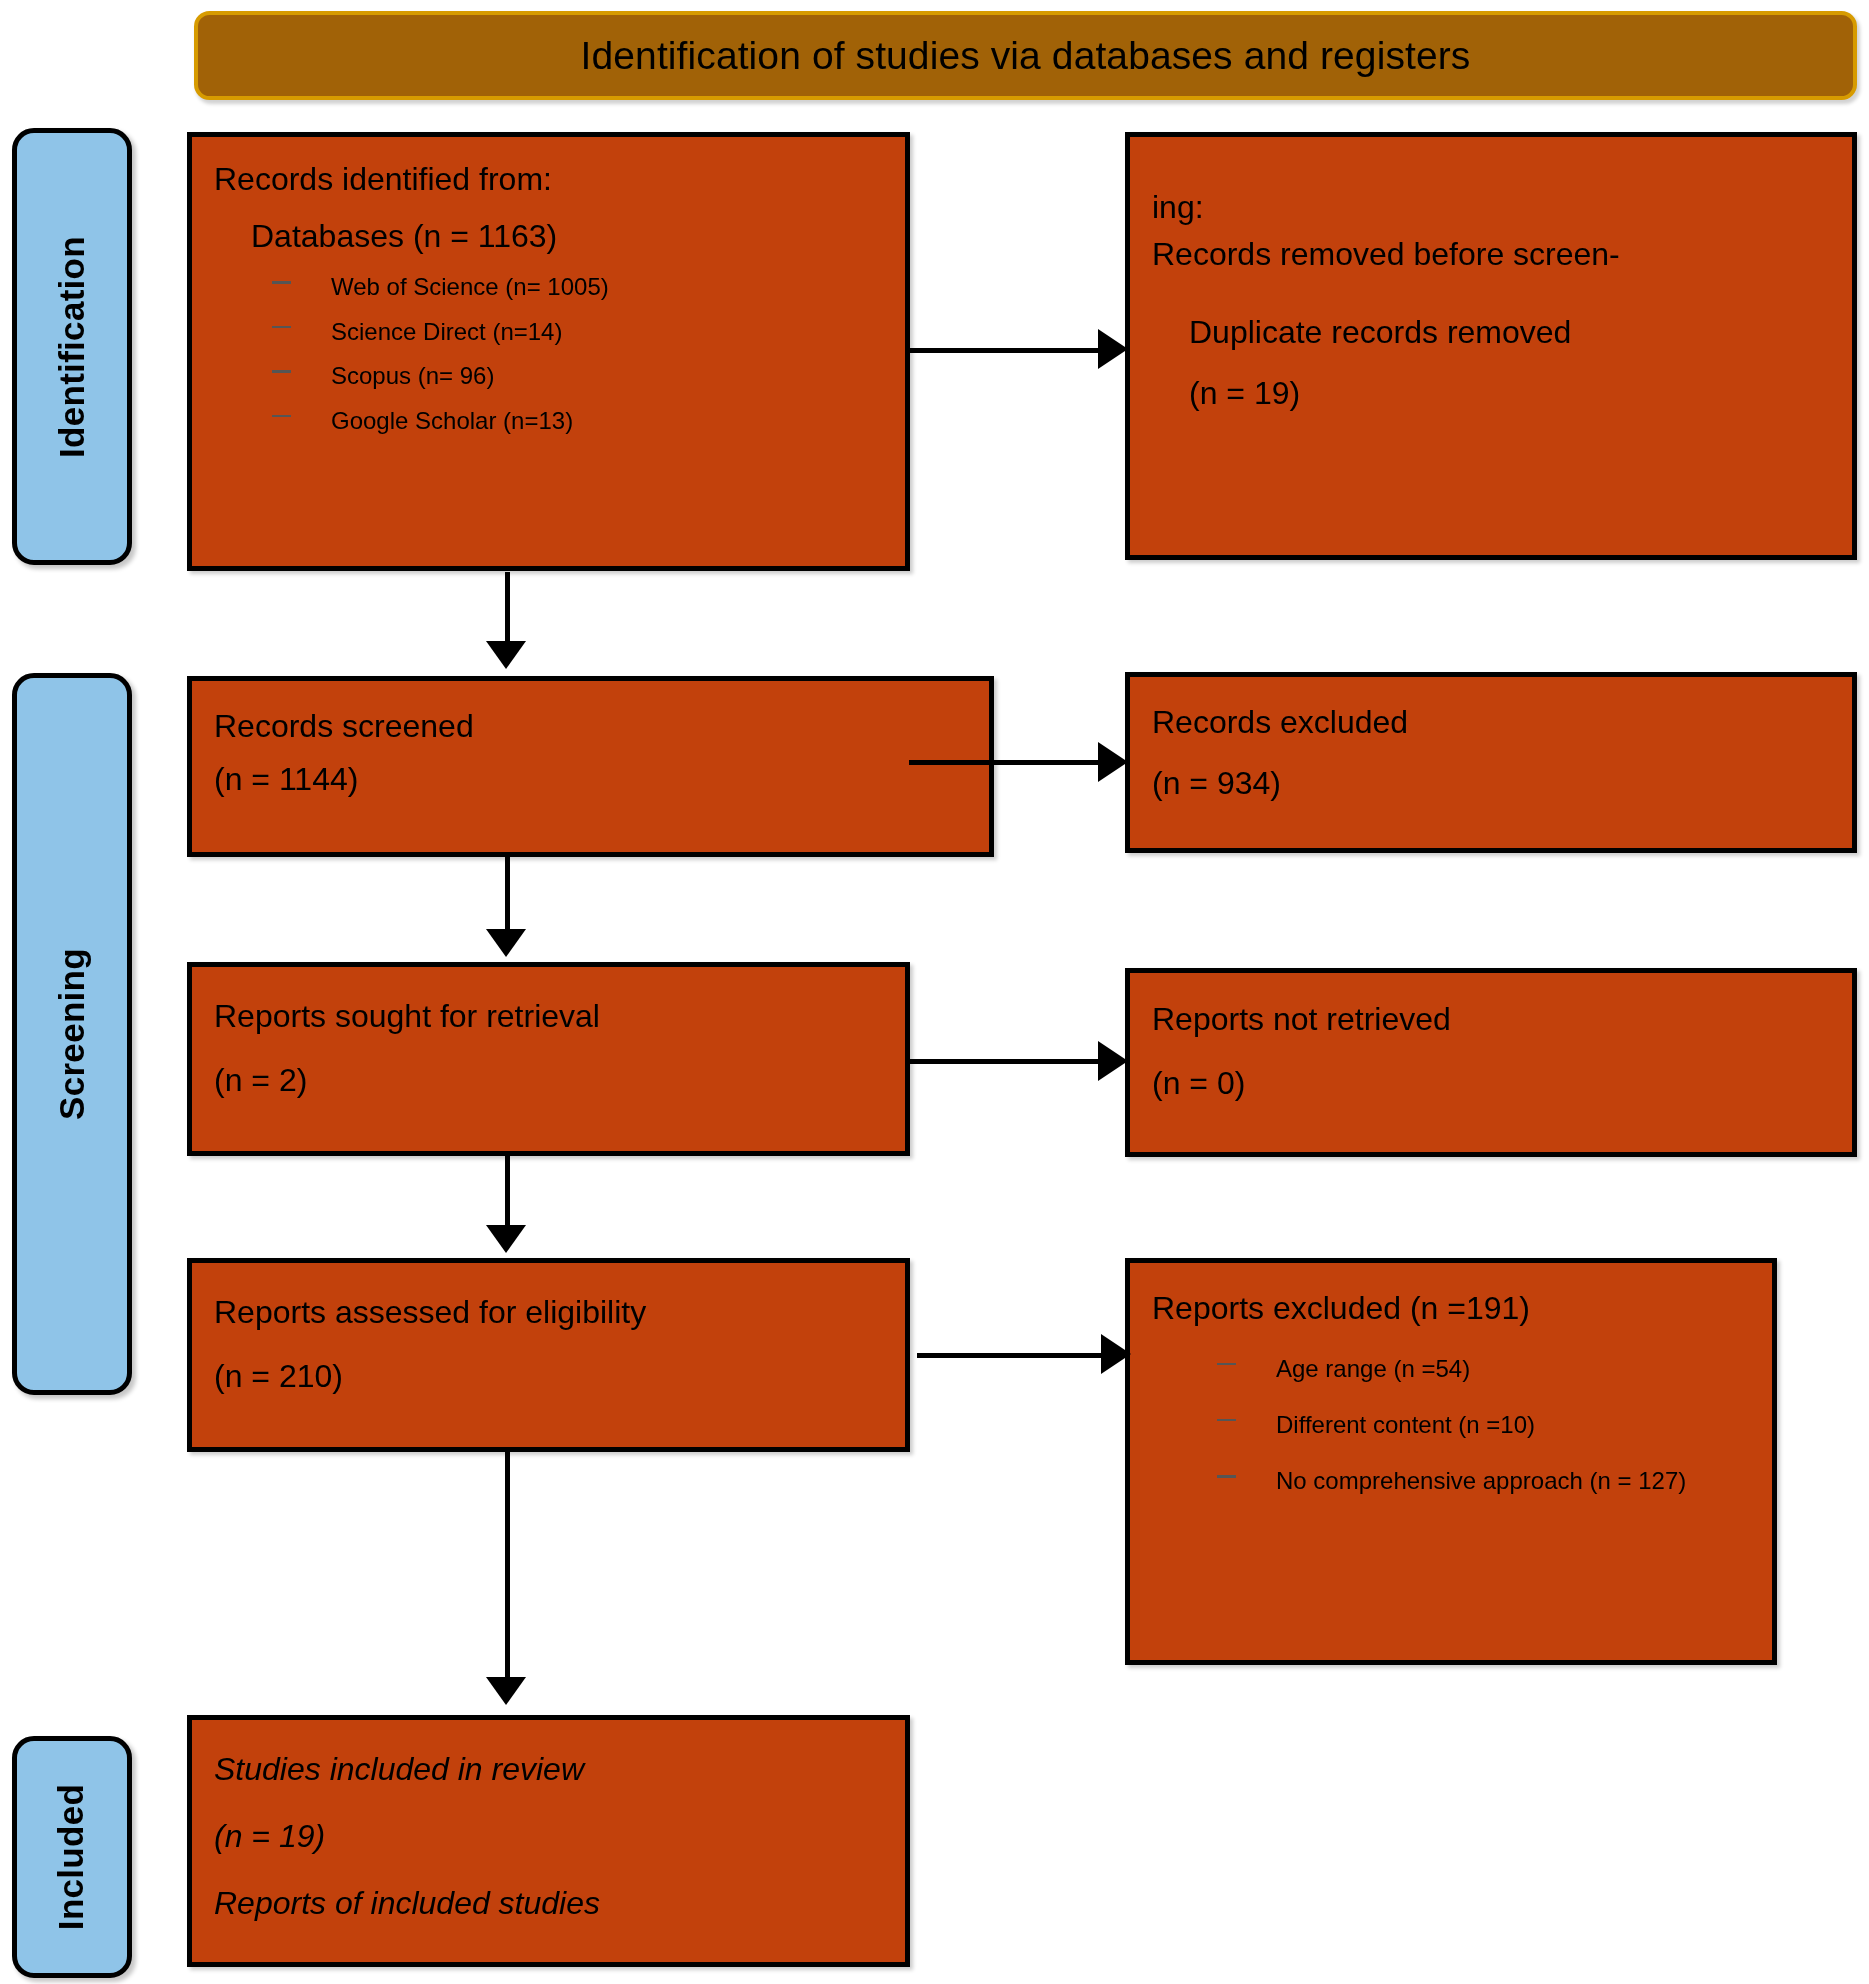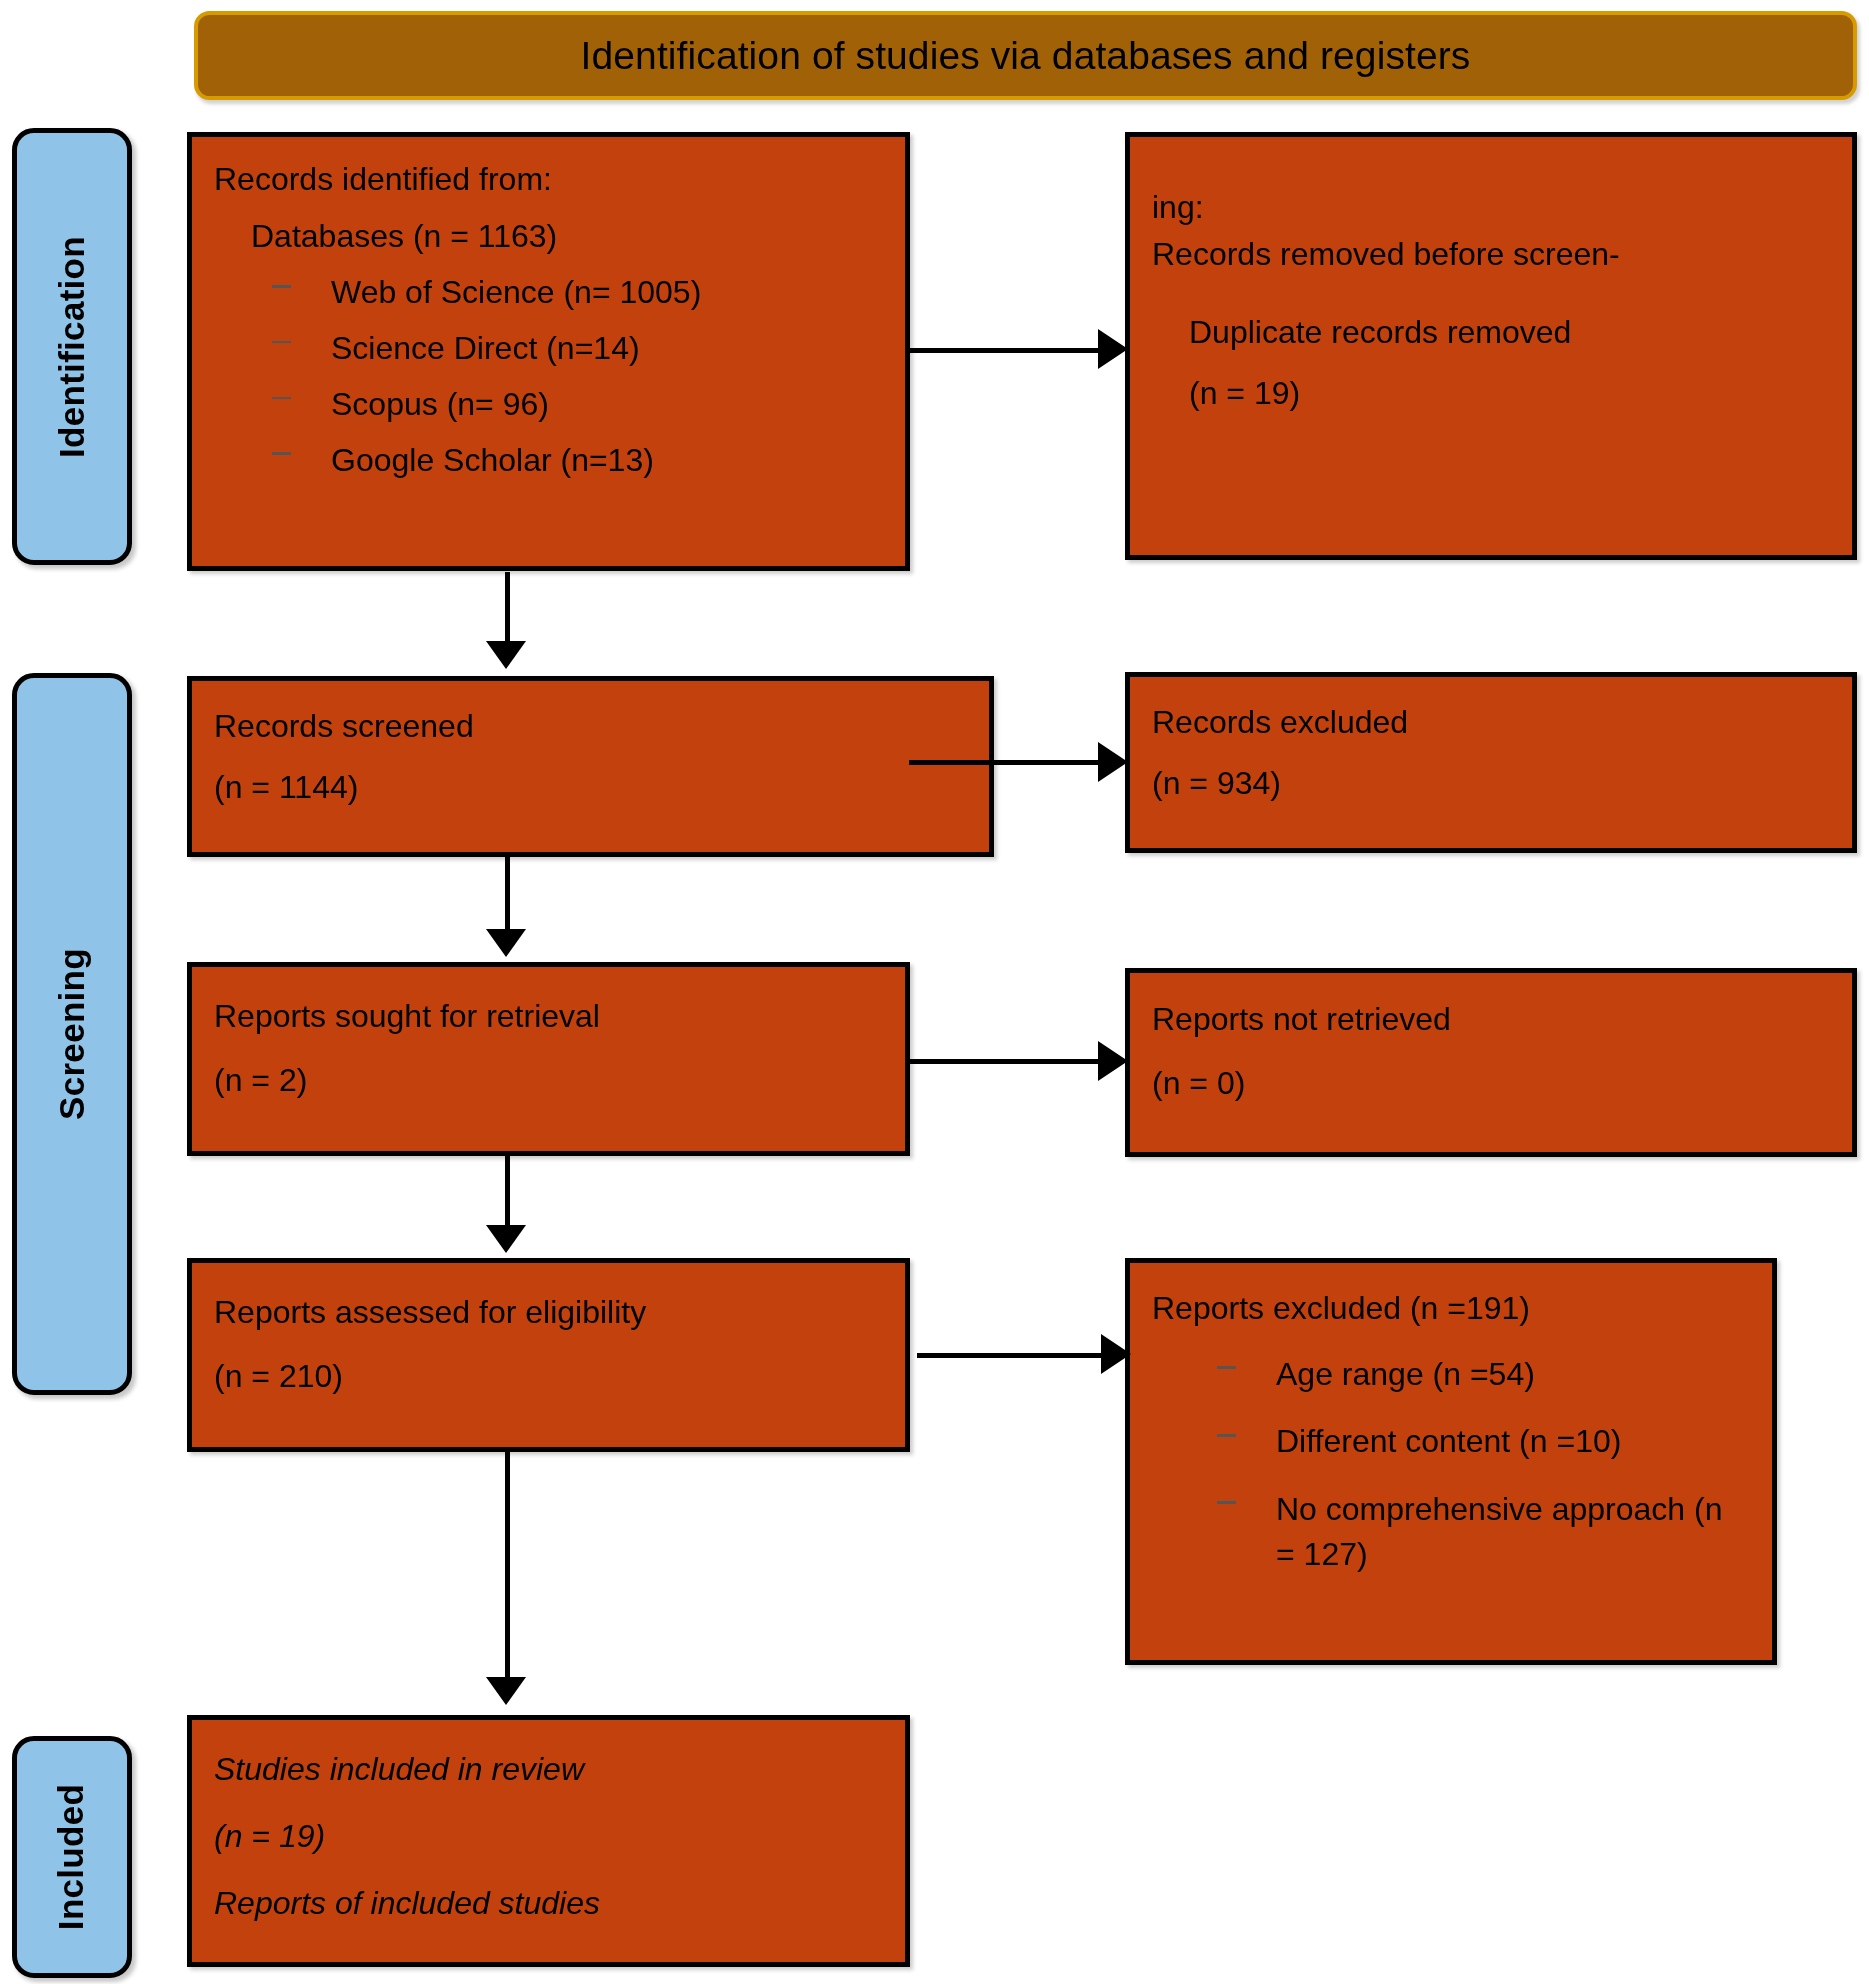--- a/index.html
+++ b/index.html
@@ -88,21 +88,21 @@
   
   ul.dashlist {
     list-style: none;
     margin: 0;
     padding: 0 0 0 58px;
   }
   ul.dashlist > li {
     position: relative;
     padding-left: 59px;
     margin: 10.3px 0;
-    font-size: 32px;
+    font-size: 24px;
     line-height: 1.42;
   }
   ul.dashlist > li .dash {
     position: absolute;
     left: 0;
     top: 0.46em;
     width: 19.4px;
     height: 2.6px;
     background: #555555;
   }
@@ -207,21 +207,21 @@
       <div class="line" style="margin-top:13px;">ing:</div>
       <div class="line">Records removed before screen-</div>
       <div class="line indent1" style="margin-top:30px;">Duplicate records removed</div>
       <div class="line indent1" style="margin-top:14px;">(n = 19)</div>
     </div>
   </div>
 
   <div class="node" id="box-screened">
     <div class="body" style="padding-top:22px;">
       <div class="line">Records screened</div>
-      <div class="line" style="margin-top:14px;">(n = 1144)</div>
+      <div class="line" style="margin-top:6px;">(n = 1144)</div>
     </div>
   </div>
 
   <div class="node" id="box-rec-excluded">
     <div class="body" style="padding-top:22px;">
       <div class="line">Records excluded</div>
       <div class="line" style="margin-top:14px;">(n = 934)</div>
     </div>
   </div>
 

